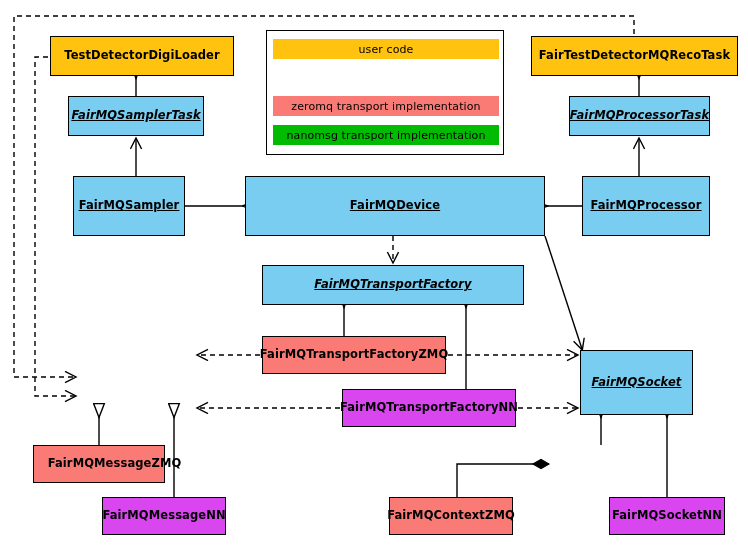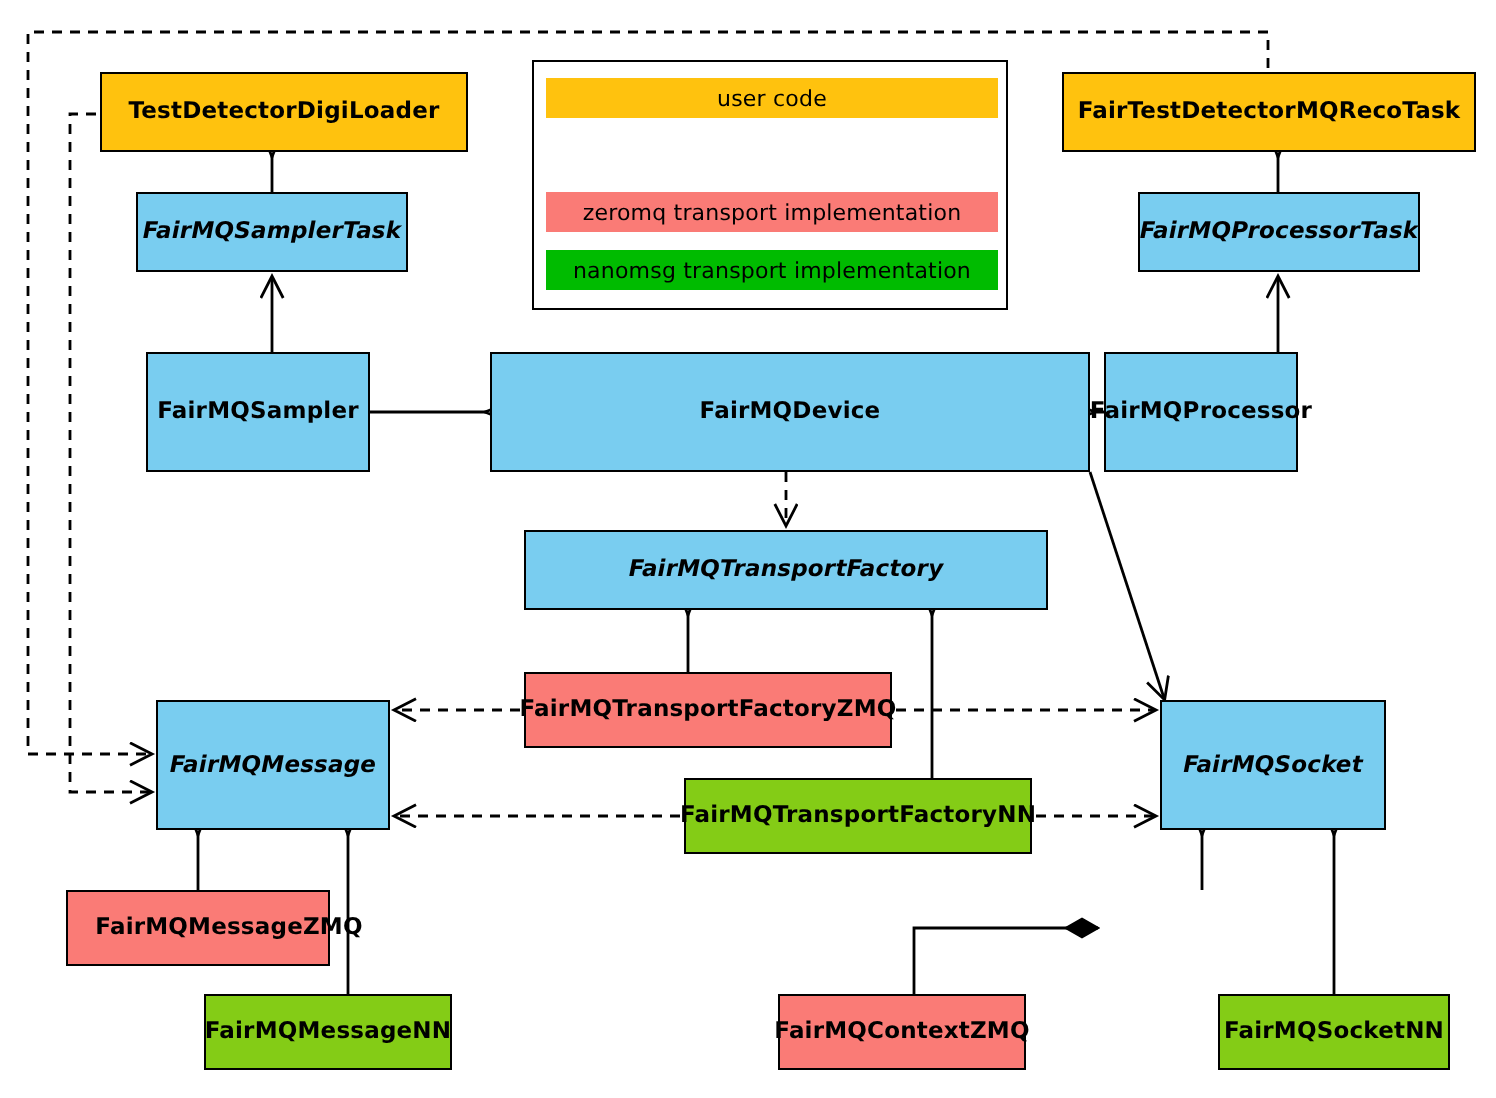--- a/index.html
+++ b/index.html
@@ -35,23 +35,23 @@
     justify-content: center;
     text-align: center;
     color: #000000;
     font-size: 11.5px;
     font-weight: bold;
     line-height: 1.15;
     letter-spacing: 0.1px;
     padding: 2px 4px;
   }
   .node.user     { background: #ffc20e; }
-  .node.fw       { background: #79cdf0; }
+  .node.fw       { background: #79cdf0; text-decoration: underline; }
   .node.zmq      { background: #fa7b76; }
-  .node.nn       { background: #84cc16; }
+  .node.nn       { background: #d946ef; }
   .node.abstract { font-style: italic; }
 
   #legend-box {
     position: absolute;
     box-sizing: border-box;
     background: #ffffff;
     border: 1.4px solid #000000;
   }
   .legend-row {
     position: absolute;
@@ -205,39 +205,36 @@
   </div>
 
   <div class="node fw" style="left:245px; top:176px; width:300px; height:60px;">
     <span>FairMQDevice</span>
   </div>
 
   <div class="node fw abstract" style="left:569px; top:96px; width:141px; height:40px;">
     <span>FairMQProcessorTask</span>
   </div>
 
-  <div class="node fw" style="left:552px; top:176px; width:97px; height:60px;">
+  <div class="node fw" style="left:582px; top:176px; width:128px; height:60px;">
     <span>FairMQProcessor</span>
   </div>
 
   <div class="node fw abstract" style="left:262px; top:265px; width:262px; height:40px;">
     <span>FairMQTransportFactory</span>
   </div>
 
   <div class="node zmq" style="left:262px; top:336px; width:184px; height:38px;">
     <span>FairMQTransportFactoryZMQ</span>
   </div>
 
   <div class="node nn" style="left:342px; top:389px; width:174px; height:38px;">
     <span>FairMQTransportFactoryNN</span>
   </div>
 
-  <div class="node fw abstract" style="left:78px; top:350px; width:117px; height:65px;">
-    <span>FairMQMessage</span>
-  </div>
 
   <div class="node fw abstract" style="left:580px; top:350px; width:113px; height:65px;text-align:right;">
     <span>FairMQSocket</span>
   </div>
 
   <div class="node zmq" style="left:33px; top:445px; width:132px; height:38px;padding-left:35px;">
     <span>FairMQMessageZMQ</span>
   </div>
 
   <div class="node nn" style="left:102px; top:497px; width:124px; height:38px;">

